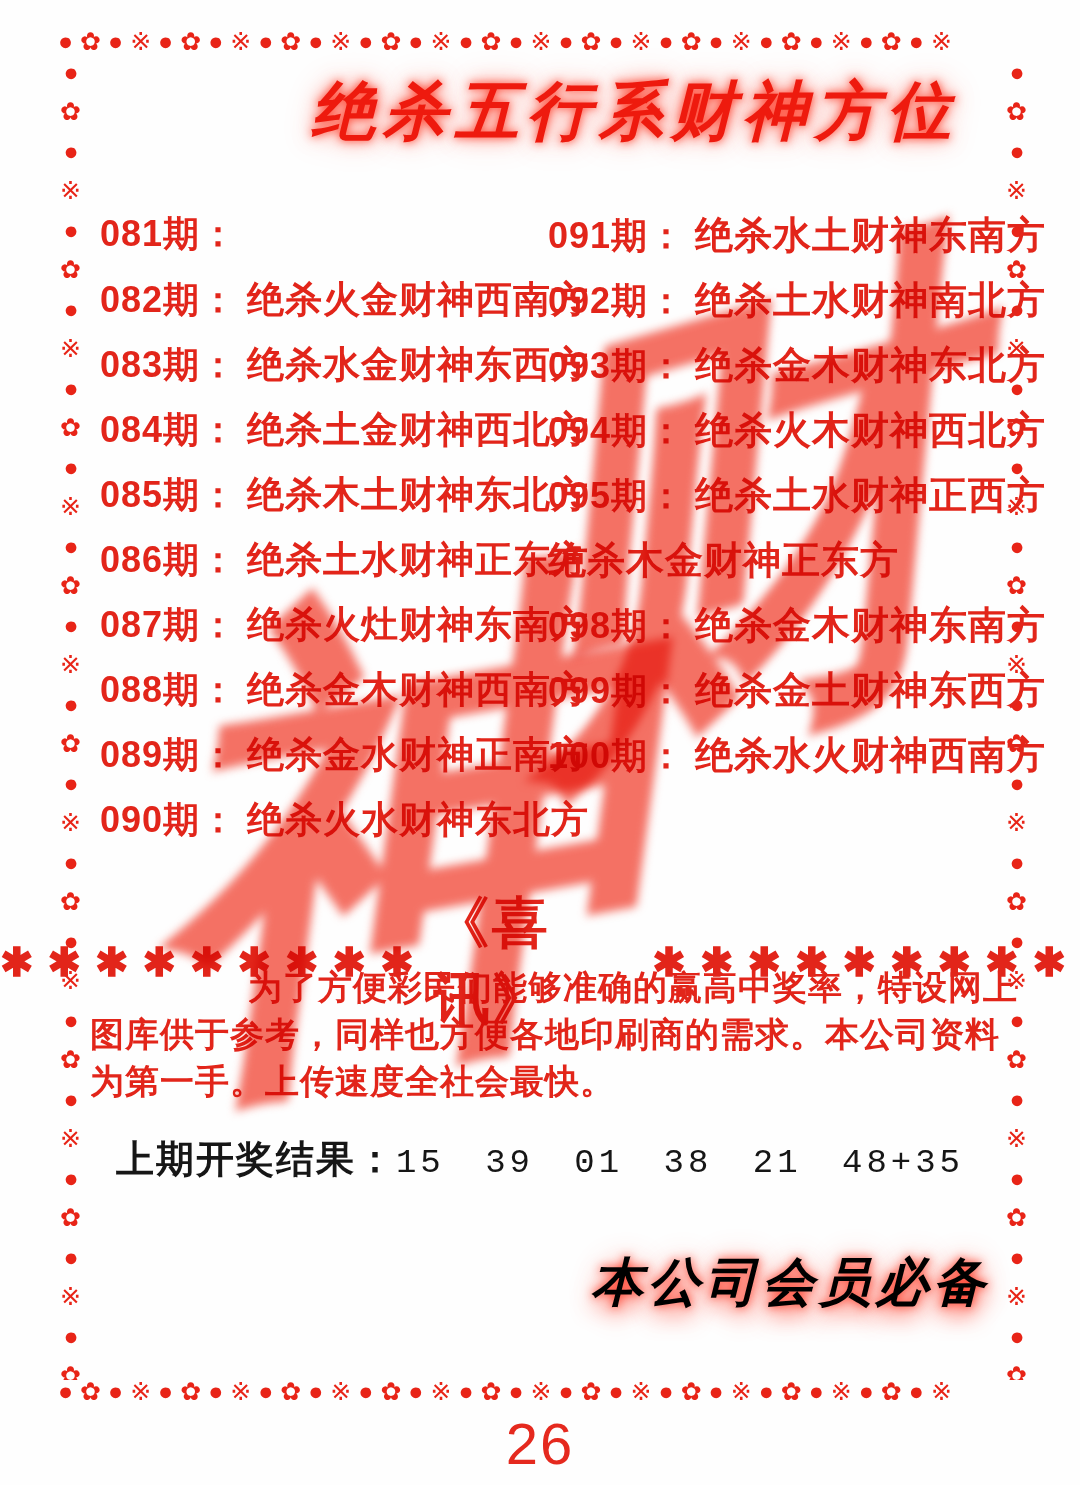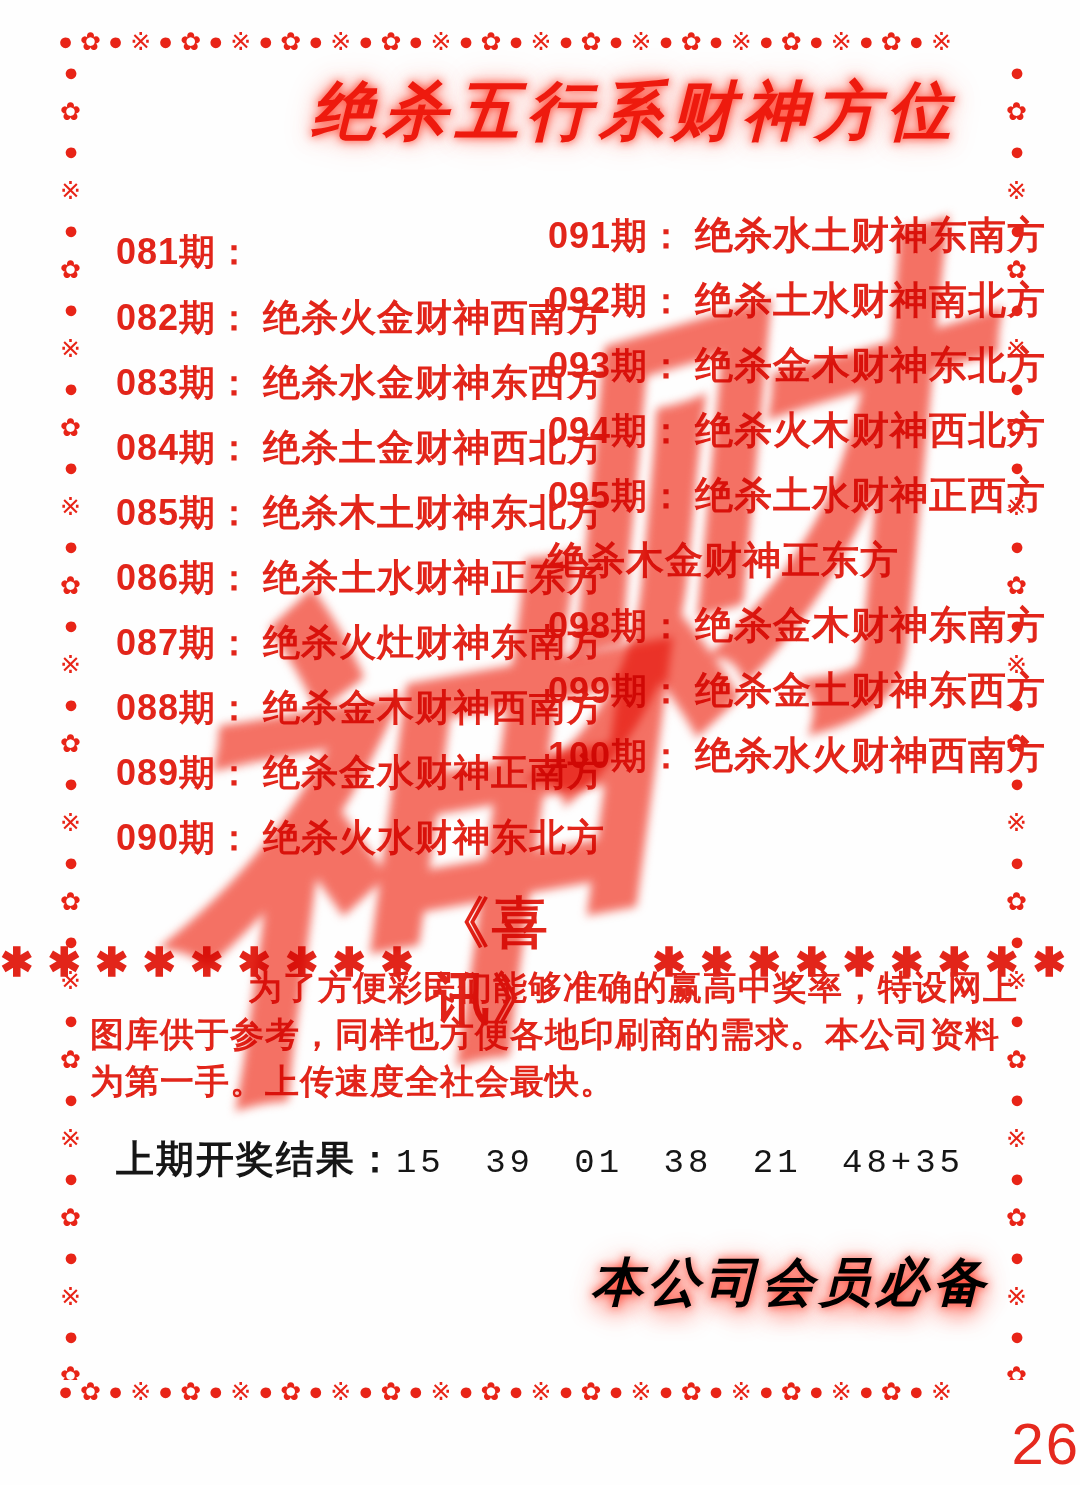--- a/index.html
+++ b/index.html
@@ -33,21 +33,21 @@
     transform:translateX(95px);
     font-family:"DejaVu Serif",serif;
     font-style:italic;font-weight:bold;
     font-size:64px;letter-spacing:8px;
     color:#ee1a0e;
     text-shadow:0 0 8px rgba(255,50,30,.85),0 0 18px rgba(255,70,50,.55),0 0 30px rgba(255,90,70,.35);
   }
 
   
   .col{position:absolute;top:210px;}
-  .col-left {left:116px;width:446px;margin-top:18px;}
+  .col-left {left:100px;width:446px;}
   .col-right{left:548px;width:456px;}
   .row{
     display:flex;align-items:baseline;
     height:65px;
     color:#e2251a;font-weight:bold;
     white-space:nowrap;
   }
   .period{font-size:36px;letter-spacing:1px;flex:0 0 auto;margin-right:10px;}
   .ptext {font-size:37px;letter-spacing:1px;}
   .col-right .ptext{font-size:38px;}
@@ -102,21 +102,21 @@
     font-family:"DejaVu Serif",serif;
     font-style:italic;font-weight:bold;
     font-size:52px;letter-spacing:5px;
     color:#000000;
     text-shadow:0 0 10px rgba(255,50,30,.9),0 10px 22px rgba(255,70,50,.75),0 0 28px rgba(255,90,70,.45);
   }
 
   
   .pageno{
     position:absolute;left:0;right:0;top:1410px;
-    text-align:right;
+    text-align:center;
     font-size:58px;color:#e5291e;letter-spacing:2px;
   }
 </style>
 </head>
 <body>
 
 <div class="page">
 
   <div class="b-strip b-top">●✿●※●✿●※●✿●※●✿●※●✿●※●✿●※●✿●※●✿●※●✿●※</div>
   <div class="b-strip b-bottom">●✿●※●✿●※●✿●※●✿●※●✿●※●✿●※●✿●※●✿●※●✿●※</div>

